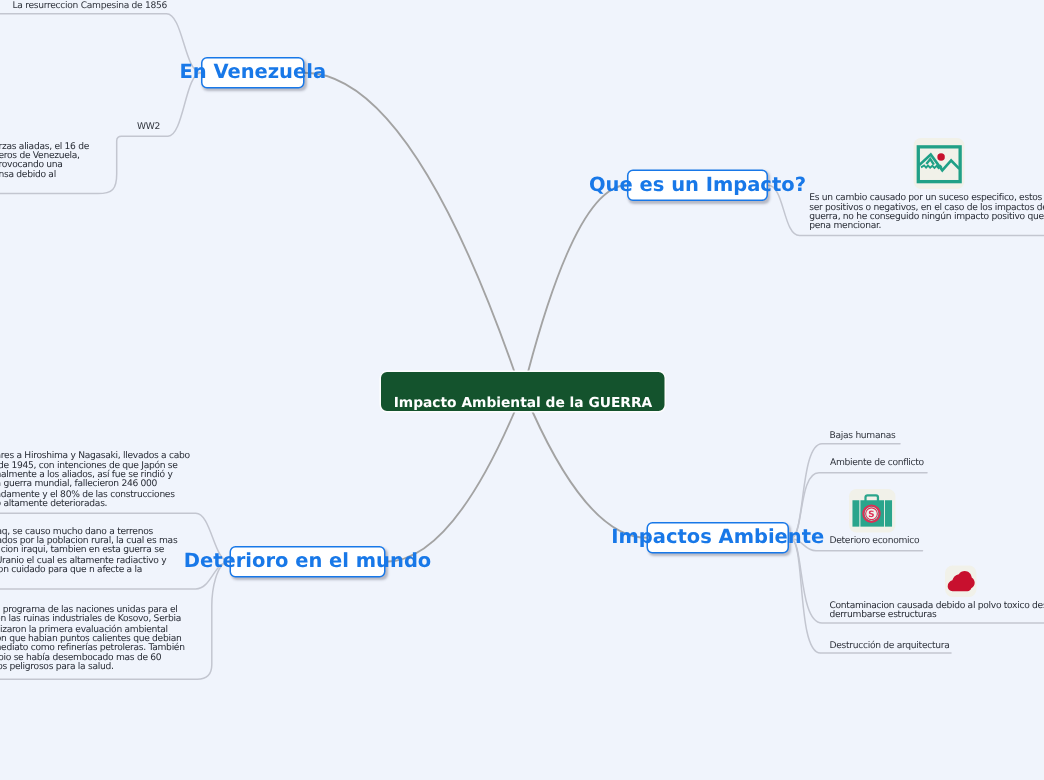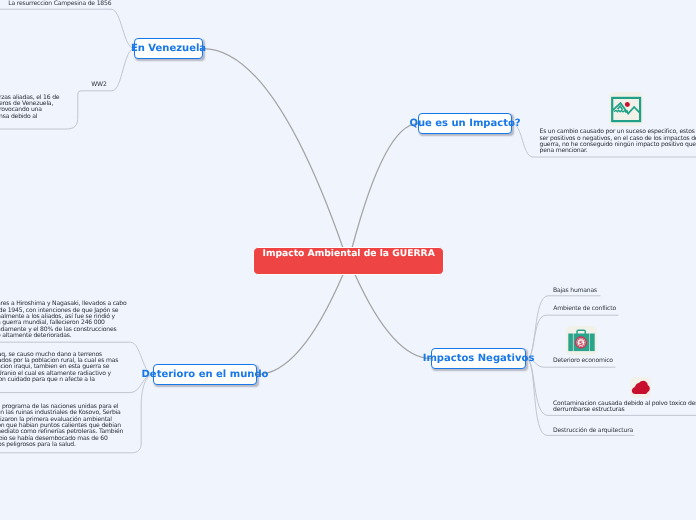--- a/index.html
+++ b/index.html
@@ -1,24 +1,24 @@
 <!DOCTYPE html>
 <html><head>
 <meta charset="utf-8">
 <style>
   html,body{margin:0;padding:0;}
   body{width:696px;height:520px;overflow:hidden;background:#f0f4fc;
        font-family:"DejaVu Sans",sans-serif;-webkit-font-smoothing:antialiased;text-rendering:geometricPrecision;}
   #stage{position:relative;width:696px;height:520px;background:#f0f4fc;}
   svg.links{position:absolute;left:0;top:0;width:696px;height:520px;pointer-events:none;}
   .node{position:absolute;box-sizing:border-box;white-space:nowrap;}
-  .root{background:#ef4444;color:#fff;font-weight:bold;font-size:9.2px;border-radius:5px;
-        display:flex;align-items:flex-start;justify-content:center;
+  .root{background:#14532d;color:#fff;font-weight:bold;font-size:9.2px;border-radius:5px;
+        display:flex;align-items:flex-end;justify-content:center;
         border:1.5px solid #fdfdfd;}
-  .branch{background:#fff;color:#1878e8;font-weight:bold;font-size:10px;border:1.7px solid #1878e8;
+  .branch{background:#fff;color:#1878e8;font-weight:bold;font-size:13px;border:1.7px solid #1878e8;
           border-radius:4px;display:flex;align-items:center;justify-content:center;
           box-shadow:1.3px 1.5px 1.6px rgba(60,60,80,.32);}
   .leaf{position:absolute;font-size:6.1px;letter-spacing:-0.2px;color:#31353e;white-space:pre;line-height:6.35px;}
   .note{position:absolute;font-size:6.1px;letter-spacing:-0.2px;color:#292d36;line-height:6.35px;white-space:pre;}
   .iconbox{position:absolute;background:#f1f1e9;border-radius:5px;}
 </style>
 </head>
 <body>
 
 <div id="stage">
@@ -56,21 +56,21 @@
 
   <div class="node branch" style="left:134px;top:38px;width:69px;height:21px;">
     <span>En Venezuela</span>
   </div>
 
   <div class="node branch" style="left:418px;top:113px;width:94px;height:21px;justify-content:center;">
     <span>Que es un Impacto?</span>
   </div>
 
   <div class="node branch" style="left:431px;top:348px;width:95px;height:21px;">
-    <span>Impactos Negativos</span>
+    <span>Impactos Ambiente</span>
   </div>
 
   <div class="node branch" style="left:153px;top:364px;width:104px;height:21px;">
     <span>Deterioro en el mundo</span>
   </div>
 
   <div class="leaf" style="left:553px;top:287.7px;">Bajas humanas</div>
   <div class="leaf" style="left:553.3px;top:305.8px;">Ambiente de conflicto</div>
   <div class="leaf" style="left:553px;top:357.8px;">Deterioro economico</div>
   <div class="leaf note" style="left:553px;top:400.5px;">Contaminacion causada debido al polvo toxico desp

